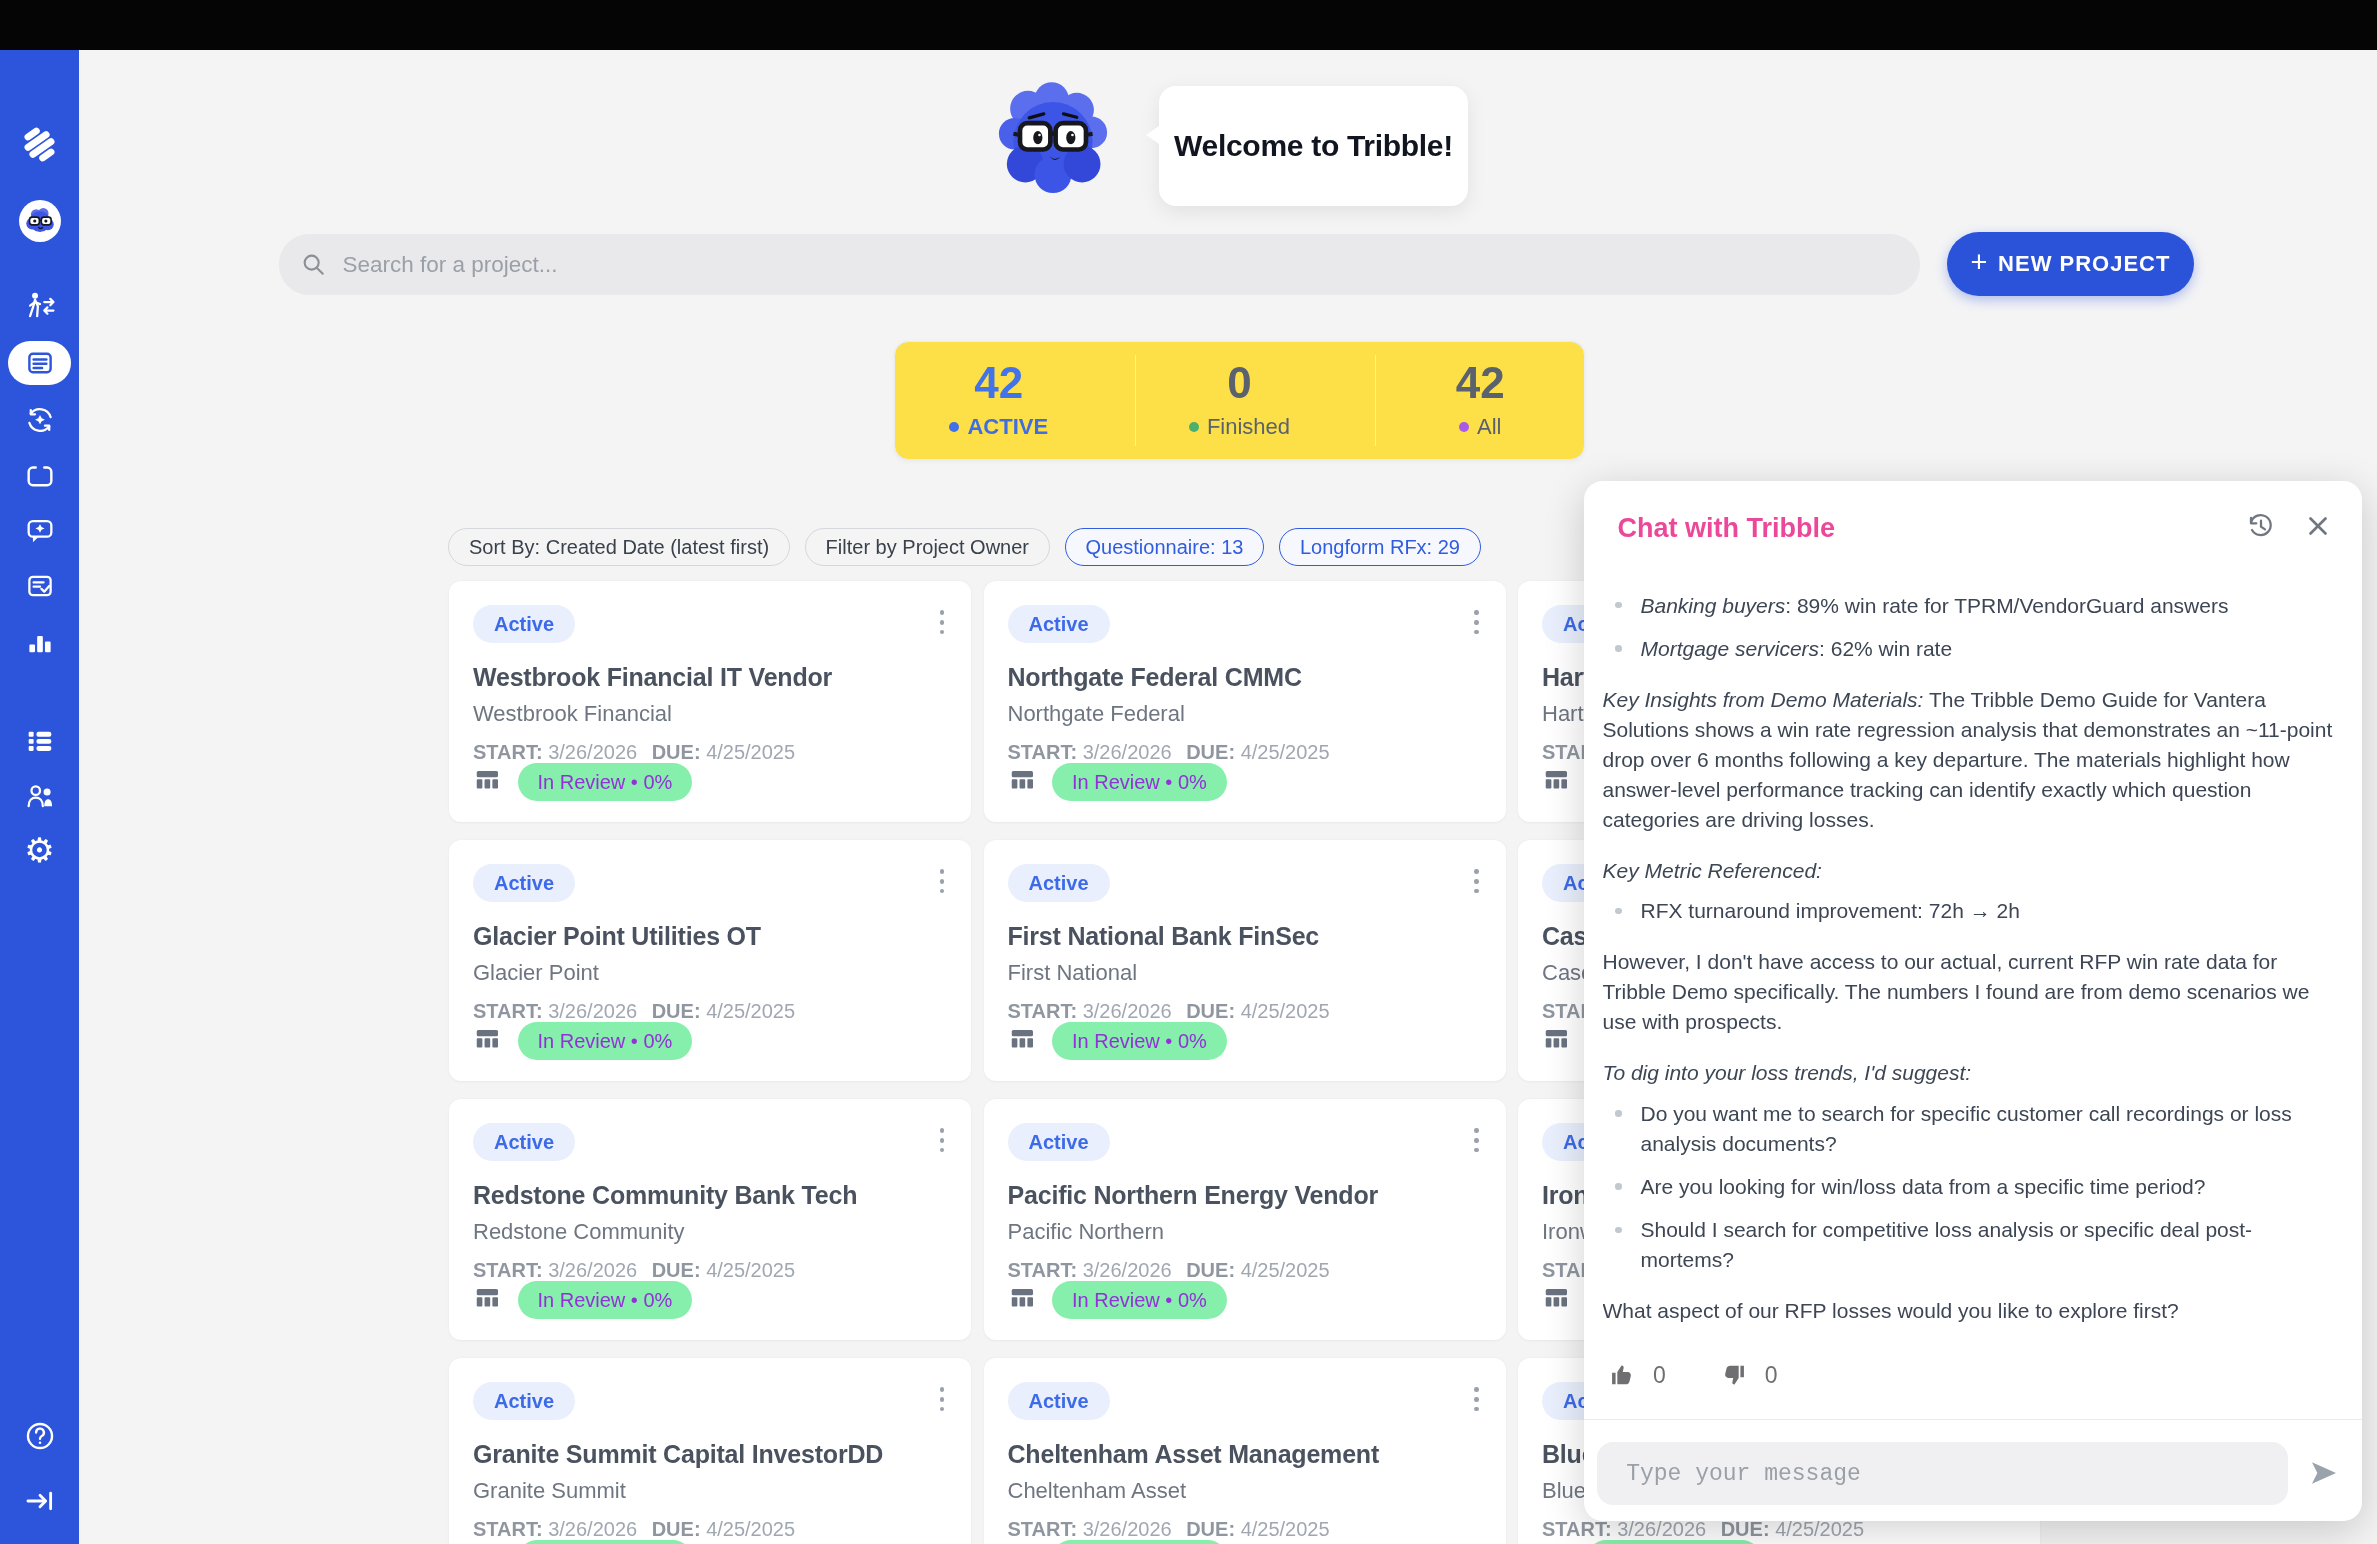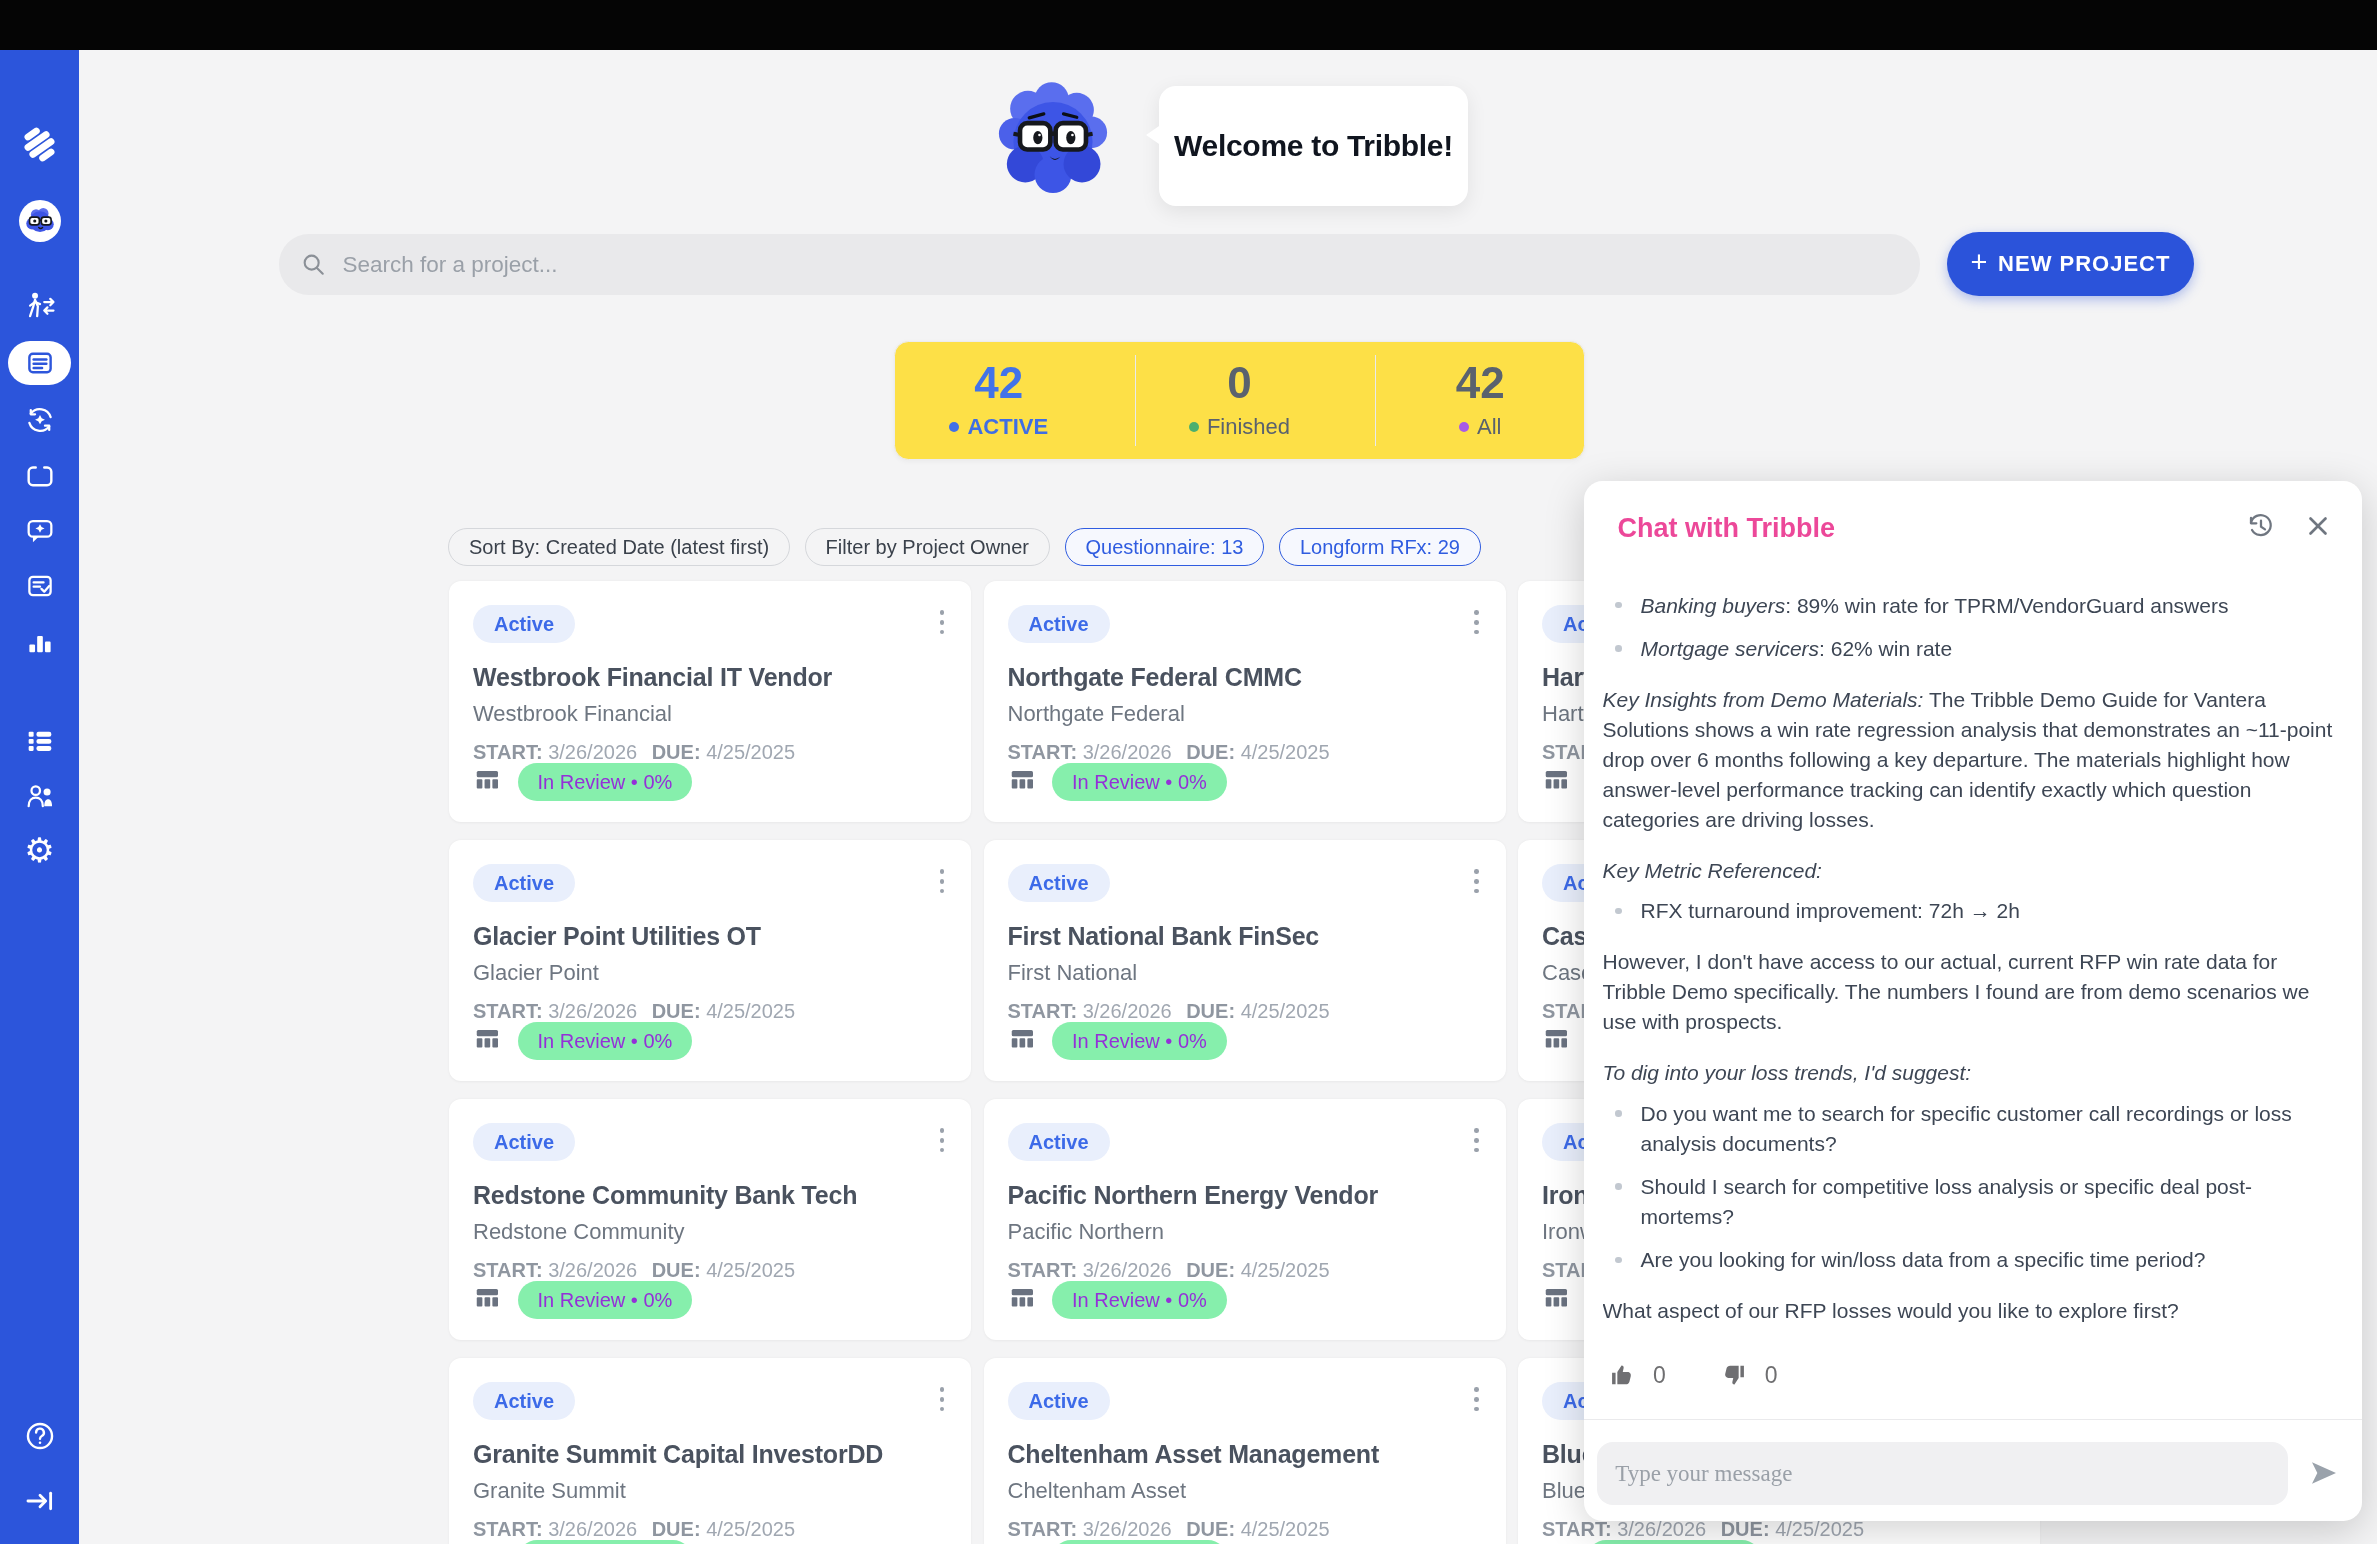--- a/index.html
+++ b/index.html
@@ -87,22 +87,22 @@
   .chat-body p { margin-top:21px; }
   .chat-body ul { list-style:none; margin-top:10.6px; }
   .chat-body li { position:relative; padding-left:38px; margin-bottom:13.2px; }
   .chat-body li:before { content:""; position:absolute; left:12.5px; top:11.2px; width:6.6px; height:6.6px; border-radius:50%; background:#c2c8d0; }
   .chat-body em { font-style:italic; }
   .feedback { position:absolute; left:24px; top:880px; display:flex; align-items:center; gap:17px; color:#6e6e70; font-size:23px; }
   .feedback .gap { width:20px; }
   .feedback svg { cursor:pointer; }
   .chat-divider { position:absolute; left:0; right:0; top:938px; height:1.3px; background:#eaeaec; }
   .chat-input { position:absolute; left:13.2px; top:961px; width:691px; height:63px; background:#f0f0f2;
-    border:none; outline:none; border-radius:16px; font-family:Liberation Serif, serif; font-size:23px;
-    color:#3c434d; padding:0 18px; }
+    border:none; outline:none; border-radius:16px; font-family:Liberation Mono, monospace; font-size:23px;
+    color:#3c434d; padding:0 29px; }
   .chat-input::placeholder { color:#9aa0a8; }
   .send-btn { position:absolute; left:724px; top:976px; cursor:pointer; }
 </style>
 </head>
 <body>
 
 <div class="topbar"></div>
 
 <nav class="sidebar">
   <div class="sb-item" style="top:74px">
@@ -588,22 +588,22 @@
       </ul>
       <p><em>Key Insights from Demo Materials:</em> The Tribble Demo Guide for Vantera Solutions shows a win rate regression analysis that demonstrates an ~11-point drop over 6 months following a key departure. The materials highlight how answer-level performance tracking can identify exactly which question categories are driving losses.</p>
       <p><em>Key Metric Referenced:</em></p>
       <ul>
         <li>RFX turnaround improvement: 72h → 2h</li>
       </ul>
       <p>However, I don't have access to our actual, current RFP win rate data for Tribble Demo specifically. The numbers I found are from demo scenarios we use with prospects.</p>
       <p><em>To dig into your loss trends, I'd suggest:</em></p>
       <ul>
         <li>Do you want me to search for specific customer call recordings or loss analysis documents?</li>
+        <li>Are you looking for win/loss data from a specific time period?</li>
         <li>Should I search for competitive loss analysis or specific deal post-mortems?</li>
-        <li>Are you looking for win/loss data from a specific time period?</li>
       </ul>
       <p>What aspect of our RFP losses would you like to explore first?</p>
     </div>
 
   <div class="feedback">
     <svg width="28" height="28" viewBox="0 0 48 48" fill="#6f6f72">
       <path d="M7 40 h6 V20 H7 z M16 40 h14.5 c3 0 5.5 -1.8 6.2 -4.6 l2.3 -9.4 c0.9 -3.6 -1.8 -7 -5.5 -7 h-8.2 l1.5 -7 c0.5 -2.2 -1 -4.3 -3.2 -4.3 h-0.4 L16 19 z"></path>
     </svg>
     <span>0</span>
     <span class="gap"></span>

